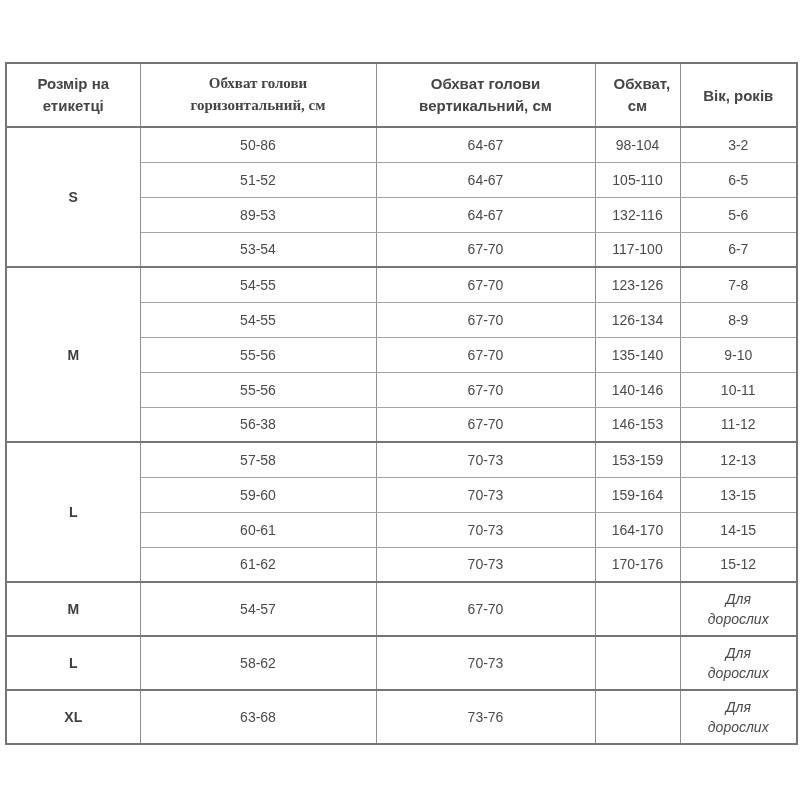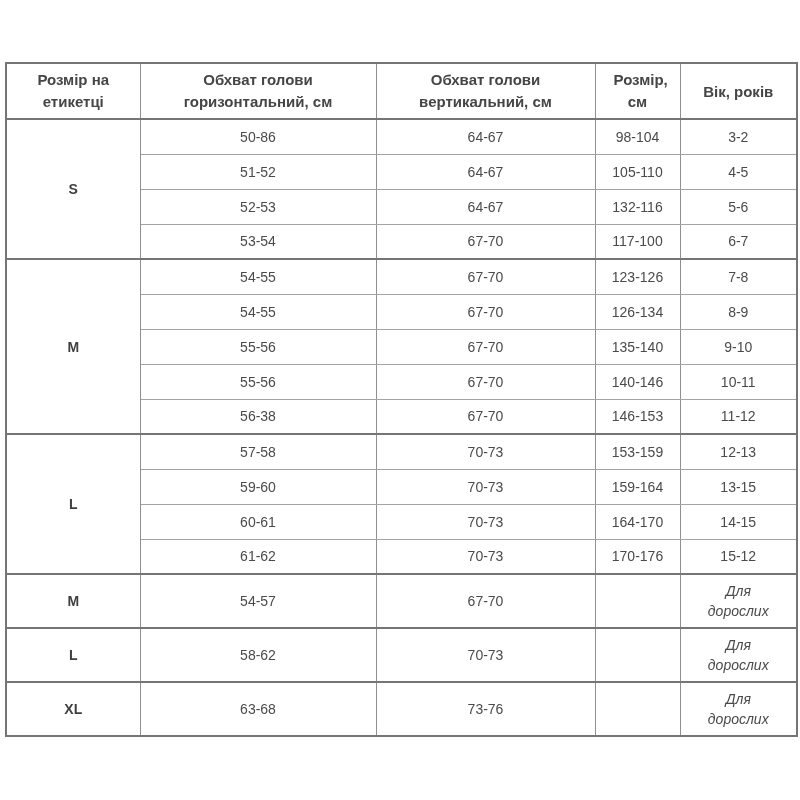--- a/index.html
+++ b/index.html
@@ -39,21 +39,21 @@
     border: 1px solid #a3a3a3;
     border-left: 1px solid #8f8f8f;
     border-right: 1px solid #8f8f8f;
     text-align: center;
     vertical-align: middle;
     padding: 2px 4px;
     background: #ffffff;
     overflow: hidden;
   }
   table.size-chart { border: 2px solid #757575; }
-  table.size-chart thead tr { height: 56px; }
+  table.size-chart thead tr { height: 64px; }
   table.size-chart thead th {
     font-weight: bold;
     font-size: 15px;
     color: #454545;
     border-bottom: 2px solid #757575;
     line-height: 1.45;
   }
   table.size-chart tbody tr.data-row { height: 35px; }
   table.size-chart tbody tr.adult-row { height: 54px; }
   table.size-chart tbody tr.thick-top td { border-top: 2px solid #757575; }
@@ -61,21 +61,21 @@
   td.size-label {
     font-weight: bold;
     color: #3f3f3f;
   }
   th .wrap, td .wrap {
     display: inline-block;
     line-height: 1.45;
     vertical-align: middle;
   }
   th.h-size  .wrap { max-width: 82px;  }
-  th.h-horiz .wrap { max-width: 178px; }
+  th.h-horiz .wrap { max-width: 178px; font-family: Liberation Serif, serif; }
   th.h-vert  .wrap { max-width: 158px; }
   th.h-height .wrap { max-width: 48px; }
   td.cell-age .wrap.narrow { max-width: 72px; font-style: italic; }
 </style>
 </head>
 <body>
 
 <div class="page">
   <table class="size-chart">
     <colgroup>
@@ -83,41 +83,41 @@
         <col class="c2">
         <col class="c3">
         <col class="c4">
         <col class="c5">
     </colgroup>
     <thead>
       <tr>
         <th class="h-size"><span class="wrap">Розмір на етикетці</span></th>
         <th class="h-horiz"><span class="wrap">Обхват голови горизонтальний, см</span></th>
         <th class="h-vert"><span class="wrap">Обхват голови вертикальний, см</span></th>
-        <th class="h-height"><span class="wrap">Розмір, см</span></th>
+        <th class="h-height"><span class="wrap">Обхват, см</span></th>
         <th class="h-age"><span class="wrap">Вік, років</span></th>
       </tr>
     </thead>
     <tbody>
 
       <tr class="data-row">
         <td class="size-label" rowspan="4">S</td>
         <td class="cell-horizontal">50-86</td>
         <td class="cell-vertical">64-67</td>
         <td class="cell-height">98-104</td>
         <td class="cell-age">3-2</td>
       </tr>
       <tr class="data-row">
         <td class="cell-horizontal">51-52</td>
         <td class="cell-vertical">64-67</td>
         <td class="cell-height">105-110</td>
-        <td class="cell-age">4-5</td>
-      </tr>
-      <tr class="data-row">
-        <td class="cell-horizontal">52-53</td>
+        <td class="cell-age">6-5</td>
+      </tr>
+      <tr class="data-row">
+        <td class="cell-horizontal">89-53</td>
         <td class="cell-vertical">64-67</td>
         <td class="cell-height">132-116</td>
         <td class="cell-age">5-6</td>
       </tr>
       <tr class="data-row">
         <td class="cell-horizontal">53-54</td>
         <td class="cell-vertical">67-70</td>
         <td class="cell-height">117-100</td>
         <td class="cell-age">6-7</td>
       </tr>

